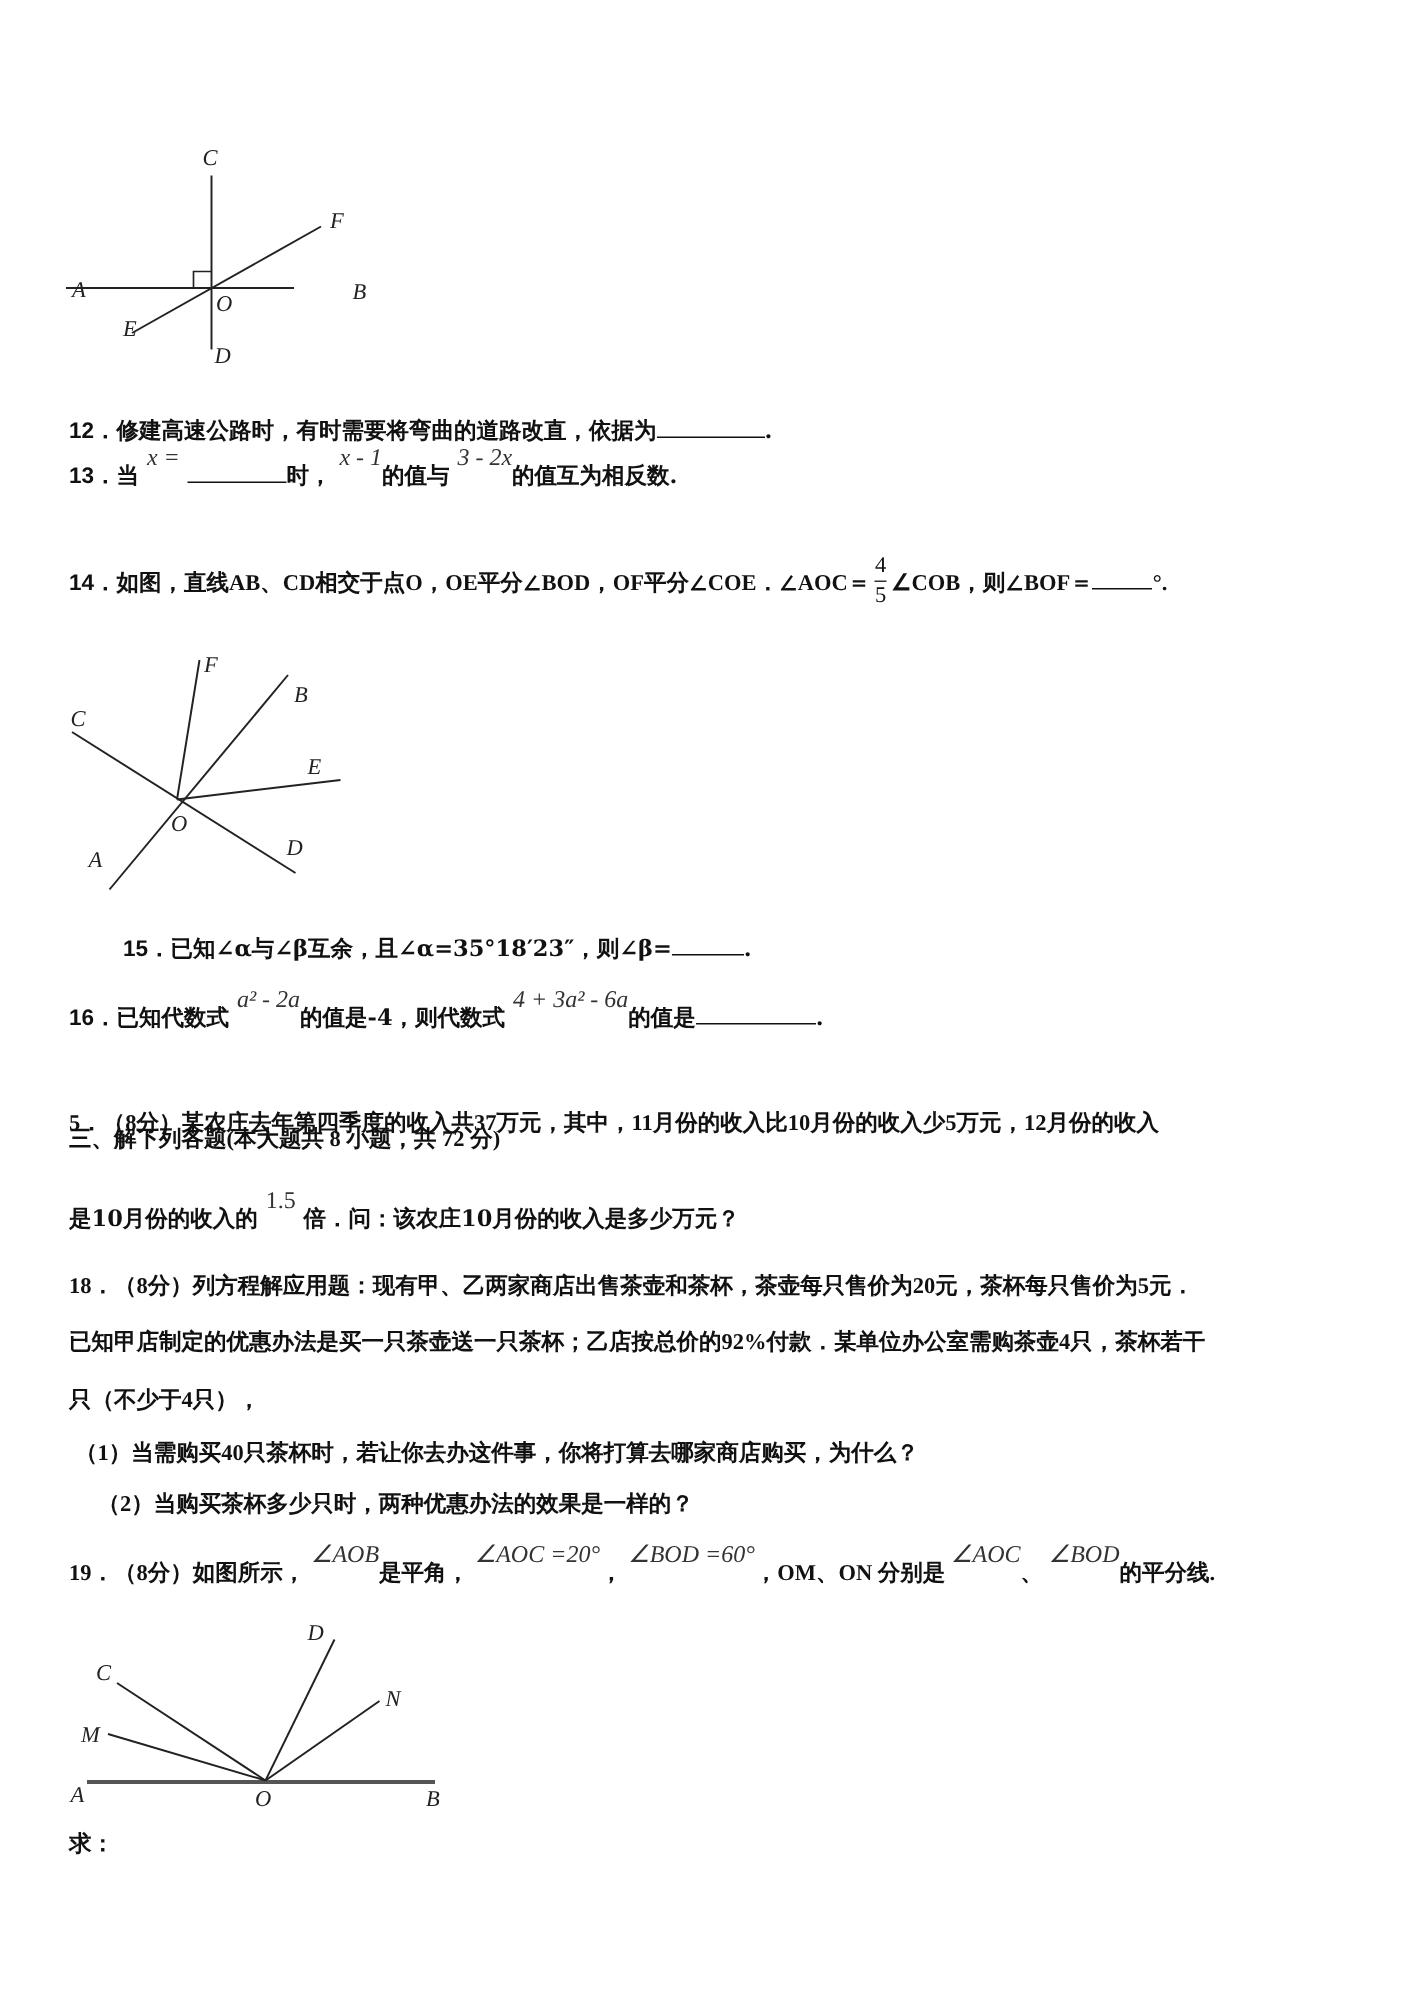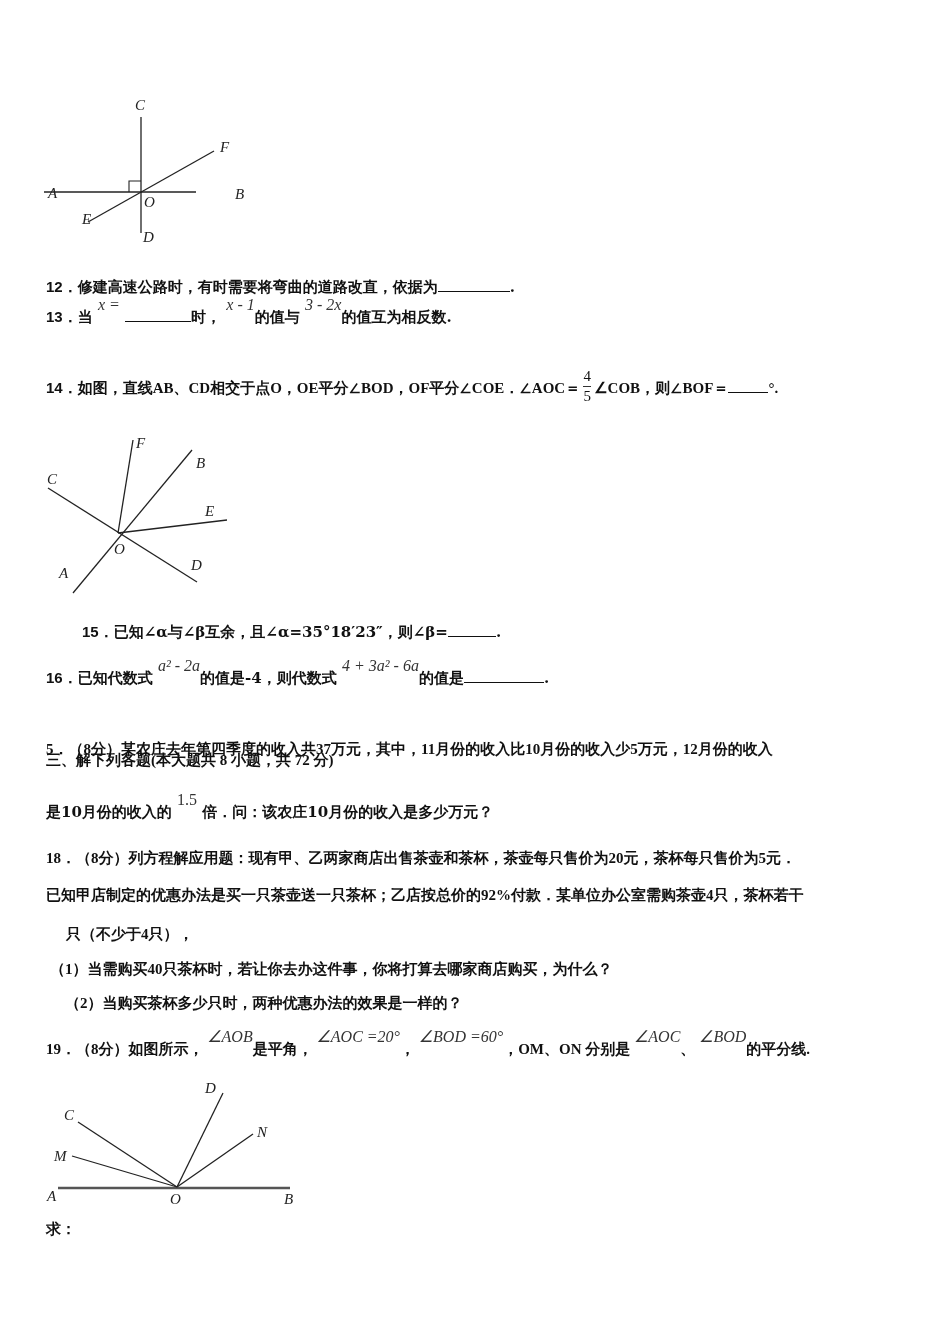--- a/index.html
+++ b/index.html
@@ -98,21 +98,21 @@
 <div class="line" style="top:802px;">
   <span>是10月份的收入的</span>
   <span class="math up" style="font-style:normal;">1.5</span>
   <span>倍．问：该农庄10月份的收入是多少万元？</span>
 </div>
 
 <div class="line" style="top:848px; font-family:'Liberation Serif', serif;">
   <span>18．</span><span>（8分）列方程解应用题：现有甲、乙两家商店出售茶壶和茶杯，茶壶每只售价为20元，茶杯每只售价为5元．</span>
 </div>
 <div class="line" style="top:885px; font-family:'Liberation Serif', serif;">已知甲店制定的优惠办法是买一只茶壶送一只茶杯；乙店按总价的92%付款．某单位办公室需购茶壶4只，茶杯若干</div>
-<div class="line" style="top:924px; font-family:'Liberation Serif', serif;margin-left:20px;">只（不少于4只），</div>
+<div class="line" style="top:924px; font-family:'Liberation Serif', serif;">只（不少于4只），</div>
 <div class="line" style="top:959px; left:50px; font-family:'Liberation Serif', serif;">（1）当需购买40只茶杯时，若让你去办这件事，你将打算去哪家商店购买，为什么？</div>
 <div class="line" style="top:993px; left:65px; font-family:'Liberation Serif', serif;">（2）当购买茶杯多少只时，两种优惠办法的效果是一样的？</div>
 
 <div class="line" style="top:1039px; font-family:'Liberation Serif', serif;">
   <span>19．</span><span>（8分）如图所示，</span>
   <span class="math up">∠AOB</span><span>是平角，</span>
   <span class="math up">∠AOC =20°</span><span>，</span>
   <span class="math up">∠BOD =60°</span><span>，OM、ON 分别是</span>
   <span class="math up">∠AOC</span><span>、</span>
   <span class="math up">∠BOD</span><span>的平分线.</span>

